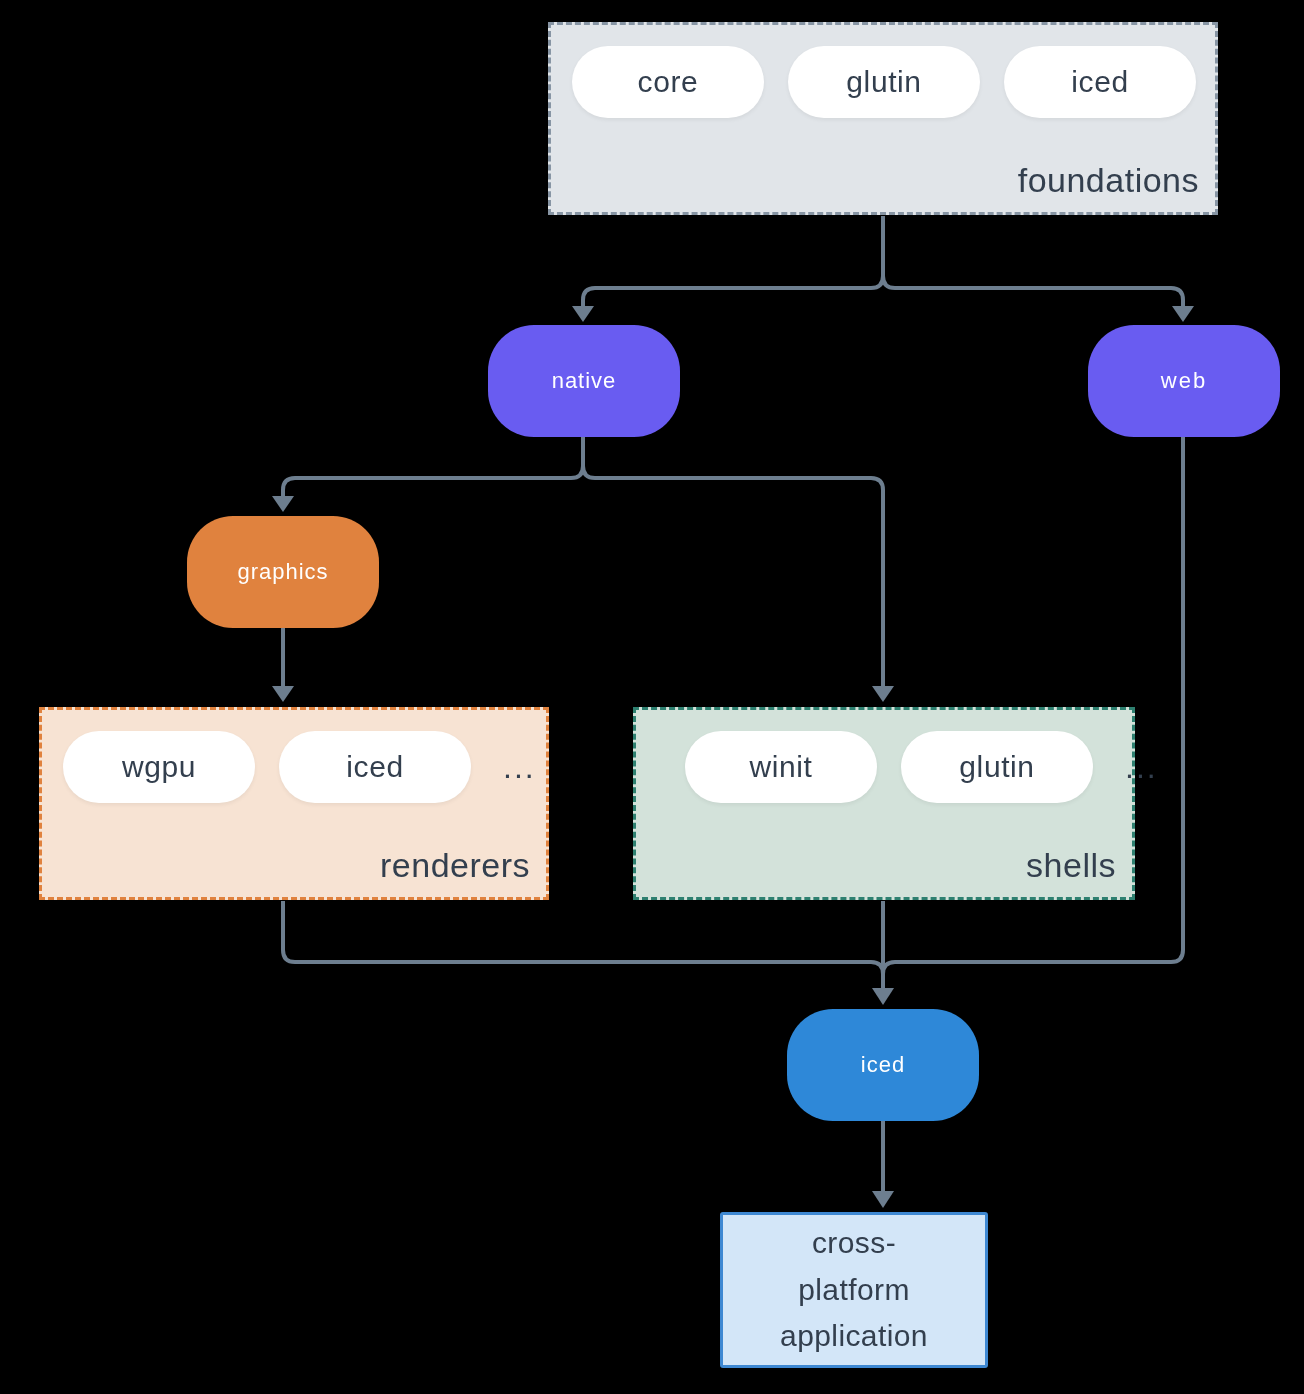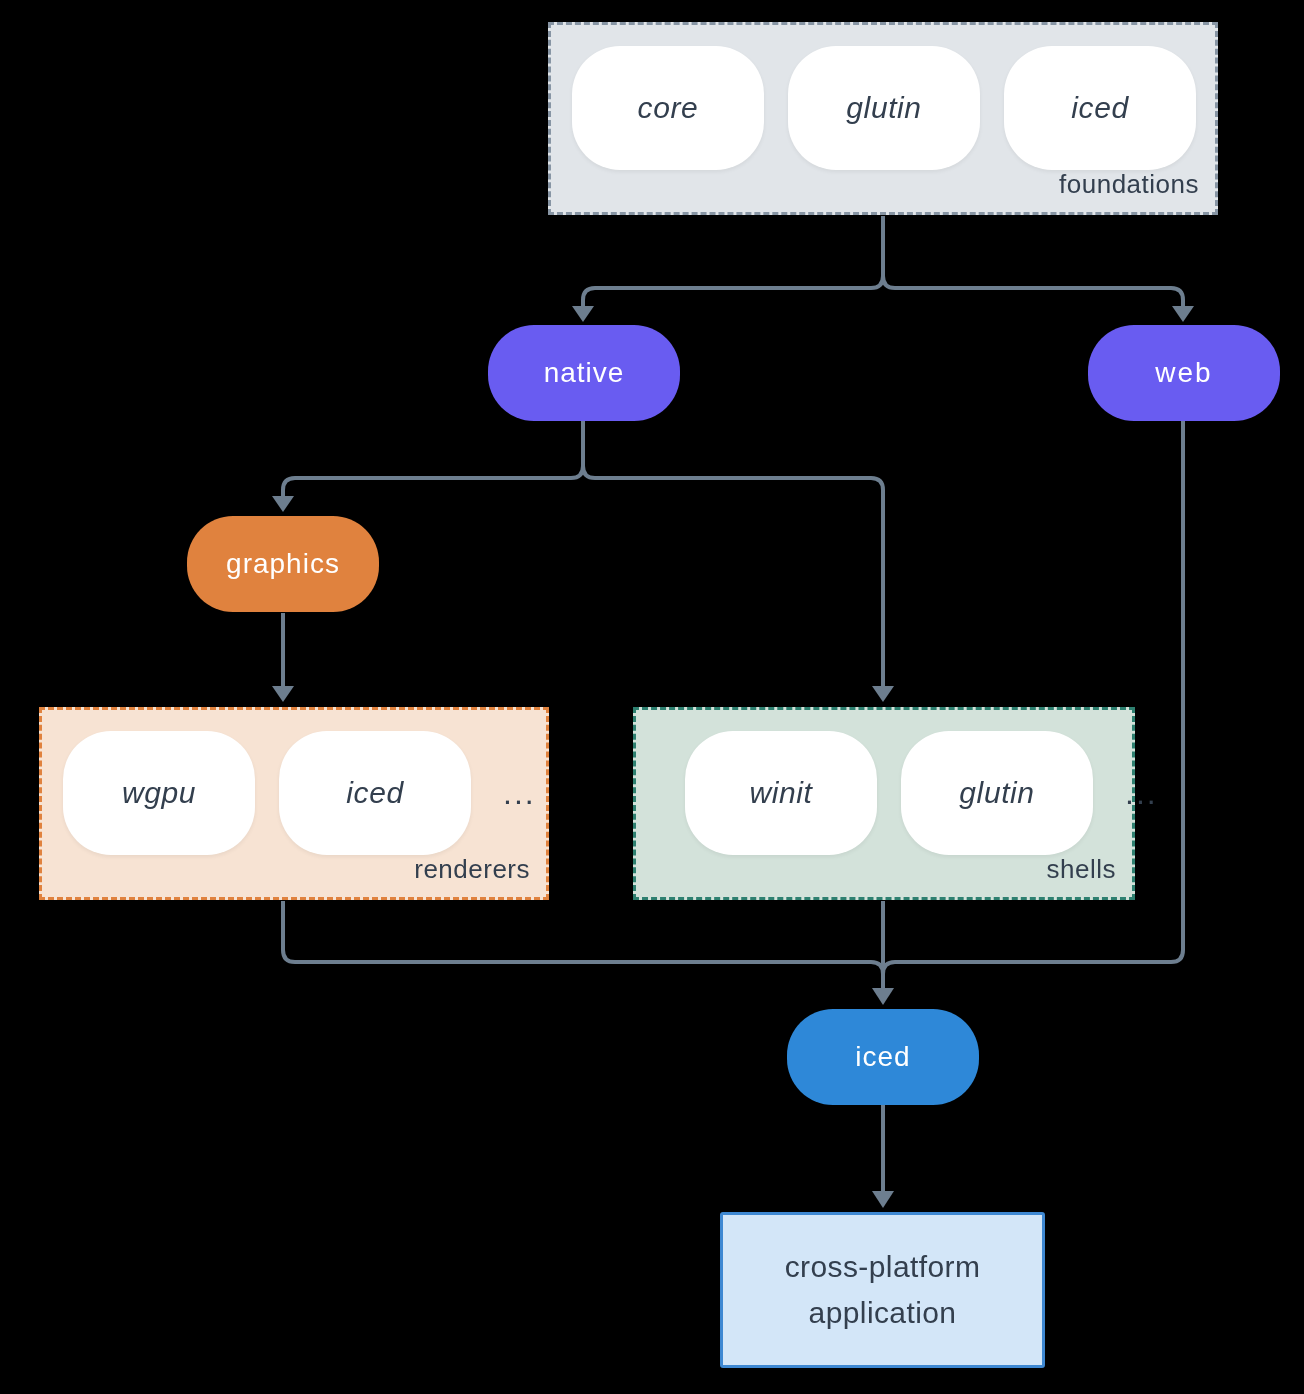--- a/index.html
+++ b/index.html
@@ -15,45 +15,44 @@
 
   .group{position:absolute;box-sizing:border-box;border:3px dashed;}
   .group.foundations{left:548px;top:22px;width:670px;height:193px;
     background:var(--foundations-bg);border-color:var(--foundations-border);}
   .group.renderers{left:39px;top:707px;width:510px;height:193px;
     background:var(--renderers-bg);border-color:var(--renderers-border);}
   .group.shells{left:633px;top:707px;width:502px;height:193px;
     background:var(--shells-bg);border-color:var(--shells-border);padding-left:28px;}
   .pills{display:flex;align-items:center;gap:24px;padding:21px 0 0 21px;}
   .pill{
-    width:192px;height:124px;flex:0 0 auto;border-radius:48px;
+    width:192px;height:72px;flex:0 0 auto;border-radius:48px;
     display:flex;align-items:center;justify-content:center;
     background:var(--pill-white,#fff);color:var(--text-dark,#333f4e);
     font-size:30px;letter-spacing:.6px;
     box-shadow:0 2px 4px rgba(0,0,0,.06);
-    font-style:italic;
   }
   .ellipsis{color:var(--text-dark);font-size:32px;letter-spacing:2px;padding-left:8px;}
   .group-label{
     position:absolute;right:16px;bottom:12px;
-    color:var(--text-dark);font-size:26px;letter-spacing:.5px;
+    color:var(--text-dark);font-size:34px;letter-spacing:.5px;
   }
 
   .node{
-    position:absolute;width:192px;height:96px;border-radius:46px;
+    position:absolute;width:192px;height:112px;border-radius:46px;
     display:flex;align-items:center;justify-content:center;
-    color:#fff;font-size:28px;letter-spacing:1px;
+    color:#fff;font-size:22px;letter-spacing:1px;
   }
   .node.native{left:488px;top:325px;background:var(--purple);}
   .node.web{left:1088px;top:325px;background:var(--purple);letter-spacing:2px;}
   .node.graphics{left:187px;top:516px;background:var(--orange);}
   .node.iced{left:787px;top:1009px;background:var(--blue);}
 
   .app-box{
-    position:absolute;left:720px;top:1212px;width:325px;height:156px;
+    position:absolute;left:720px;top:1212px;width:268px;height:156px;
     box-sizing:border-box;border:3px solid var(--app-border);border-radius:3px;
     background:var(--app-bg);color:var(--text-dark);
     display:flex;align-items:center;justify-content:center;text-align:center;
     font-size:30px;line-height:1.55;letter-spacing:.4px;
     padding:0 36px;
   }
 </style>
 </head>
 <body>
 

